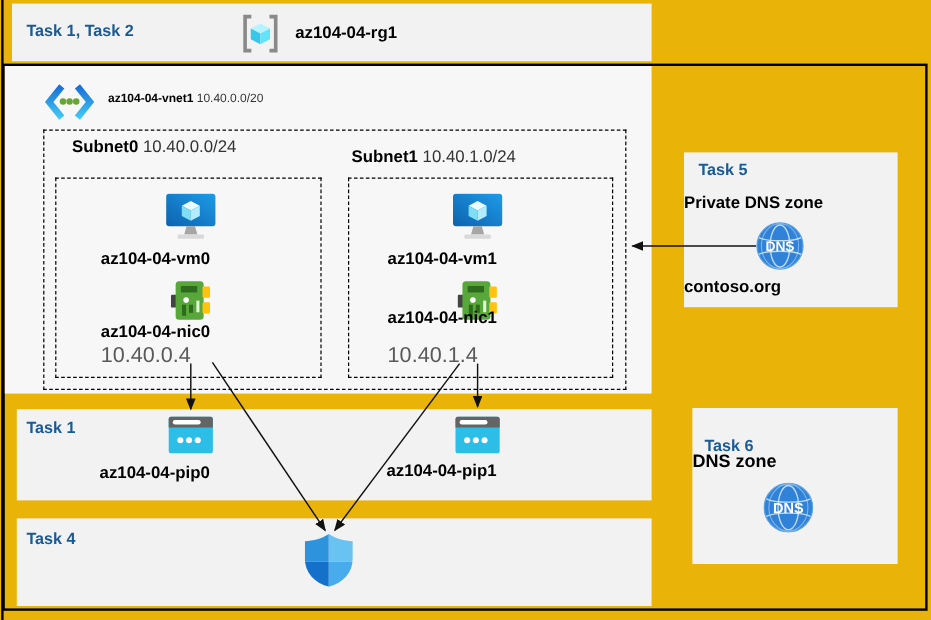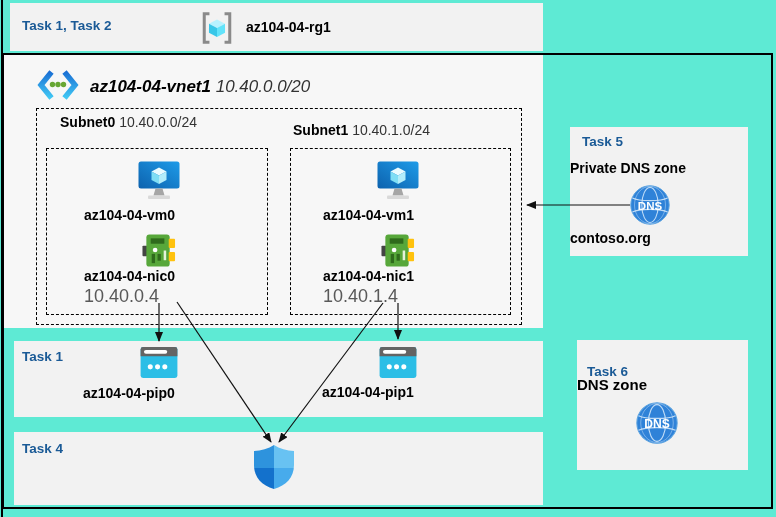--- a/index.html
+++ b/index.html
@@ -1,16 +1,16 @@
 <!DOCTYPE html>
 <html><head>
 <meta charset="utf-8">
 <style>
   html,body{margin:0;padding:0;background:#fff;}
-  #stage{position:relative;width:776px;height:517px;background:#5eead4;overflow:hidden;
+  #stage{position:relative;width:776px;height:517px;background:#eab308;overflow:hidden;
          font-family:"Liberation Sans",sans-serif;}
   .abs{position:absolute;}
   .leftline{left:1px;top:0;width:2px;height:517px;background:#000;}
   .frame{left:2px;top:53px;width:771px;height:456px;border:2px solid #000;box-sizing:border-box;}
   .vnet-tint{left:4px;top:55px;width:539px;height:273px;background:#f7f7f7;}
   .panel{background:#f2f2f2;position:absolute;}
   #band12{left:10px;top:3px;width:533px;height:48px;}
   #band3{left:14px;top:341px;width:529px;height:76px;}
   #band4{left:14px;top:432px;width:529px;height:73px;}
   #box5{left:570px;top:127px;width:178px;height:129px;}
@@ -18,21 +18,21 @@
   .tasklbl{position:absolute;font-weight:700;font-size:13.5px;color:#1a5a96;white-space:nowrap;}
   .name{font-weight:700;font-size:14px;color:#000;white-space:nowrap;}
   .ctr{}
   .dashed{position:absolute;border:1px dashed #000;box-sizing:border-box;}
   #dash-outer{left:36px;top:108px;width:486px;height:217px;}
   #dash-sub0{left:46px;top:148px;width:222px;height:167px;}
   #dash-sub1{left:290px;top:148px;width:221px;height:167px;}
   .sublbl{position:absolute;font-size:14px;color:#333;white-space:nowrap;}
   .sublbl b{color:#000;margin-top:31px;}
   .iplbl{position:absolute;font-size:18px;color:#595959;}
-  .hdrline{position:absolute;font-size:17px;color:#333;white-space:nowrap;font-style:italic;}
+  .hdrline{position:absolute;font-size:10px;color:#333;white-space:nowrap;}
   .hdrline b{color:#000;}
   .arrows{position:absolute;left:0;top:0;z-index:10;pointer-events:none;}
   svg{display:block;}
 </style>
 </head>
 <body>
 
 <div id="stage">
 
   <div class="abs leftline"></div>
@@ -130,21 +130,21 @@
     <rect x="0" y="13" width="5" height="11" rx="1" fill="#444"></rect>
     <rect x="4" y="1.5" width="24" height="33" rx="3" fill="#57a73a"></rect>
     <rect x="8.5" y="5.5" width="14" height="5.5" fill="#2f6b1c"></rect>
     <circle cx="13" cy="17.5" r="2.4" fill="#fff"></circle>
     <rect x="9.5" y="21.5" width="3.4" height="9.5" fill="#2f6b1c"></rect>
     <rect x="15.5" y="21.5" width="3.4" height="7" fill="#2f6b1c"></rect>
     <rect x="21.8" y="18" width="2.6" height="10" fill="#e4f3da"></rect>
     <rect x="27" y="6" width="6.5" height="9.5" rx="1" fill="#ffc20e"></rect>
     <rect x="27" y="19.5" width="6.5" height="9.5" rx="1" fill="#ffc20e"></rect>
   </svg>
-  <div class="abs name ctr" style="left:323px;top:268px;width:150px">az104-04-nic1</div>
+  <div class="abs name ctr" style="left:323px;top:256px;width:150px">az104-04-nic1</div>
   <div class="iplbl ctr" style="left:323px;top:286px;width:150px">10.40.1.4</div>
 
   <div id="box5" class="panel">
     <div class="tasklbl" style="left:12px;top:7px">Task 5</div>
     <div class="abs name ctr" style="left:0;top:33px;width:178px">Private DNS zone</div>
     <svg class="abs" style="left:60px;top:58px" width="40" height="40" viewBox="0 0 40 40">
       <circle cx="20" cy="20" r="19.2" fill="#2f82d8" stroke="#5aa2e0" stroke-width="1"></circle>
       <ellipse cx="20" cy="20" rx="8.2" ry="17.5" fill="none" stroke="#cfe6fa" stroke-width="1.1" opacity="0.9"></ellipse>
       <ellipse cx="20" cy="20" rx="15.5" ry="18.6" fill="none" stroke="#cfe6fa" stroke-width="0.9" opacity="0.5"></ellipse>
       <path d="M2.5,13 C9,16.5 31,16.5 37.5,13" stroke="#cfe6fa" stroke-width="1.1" fill="none" opacity="0.9"></path>

